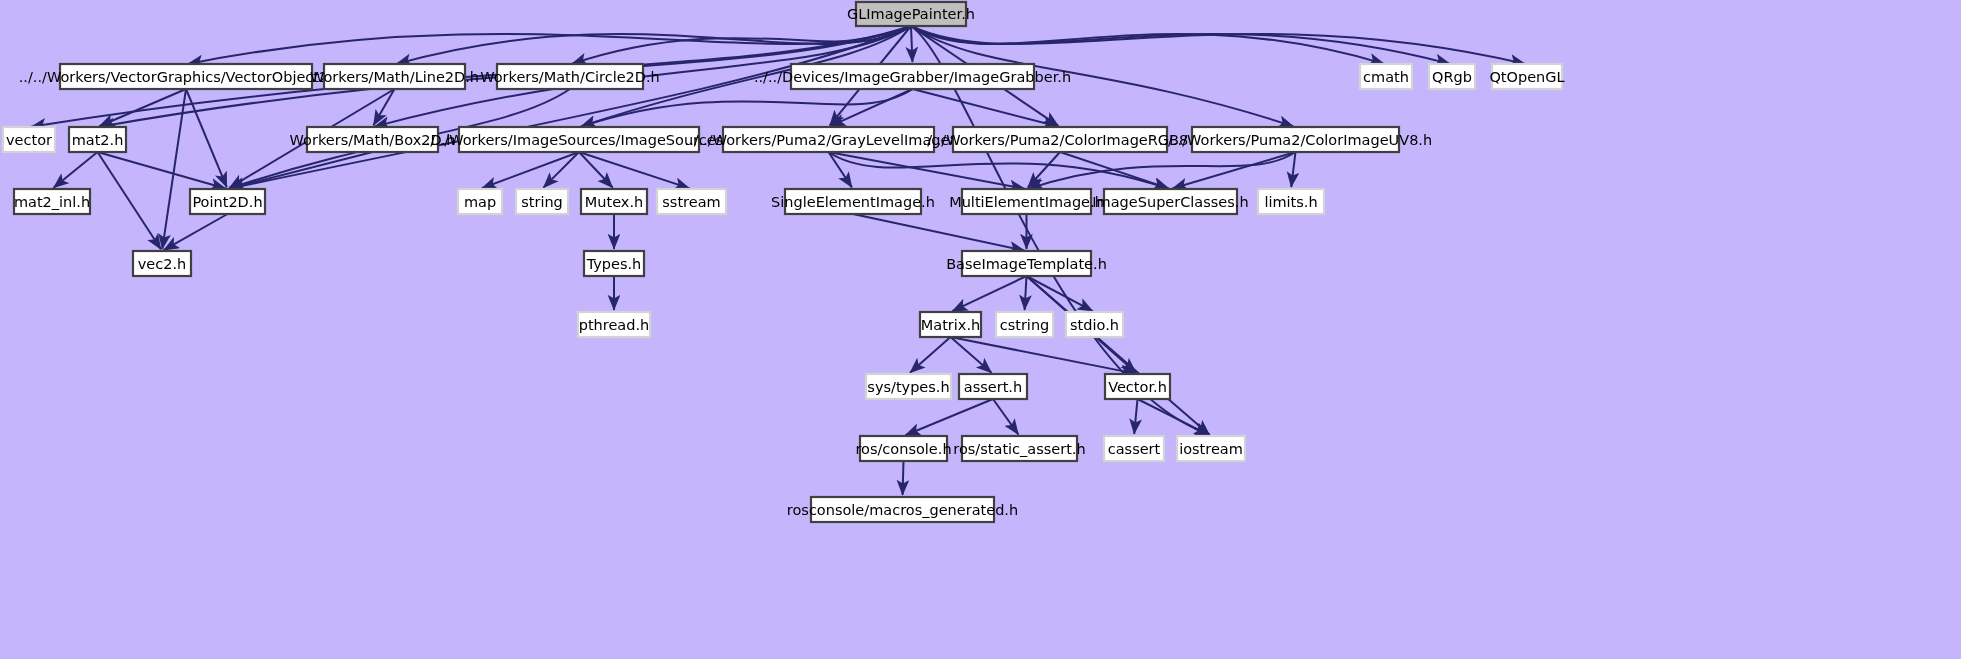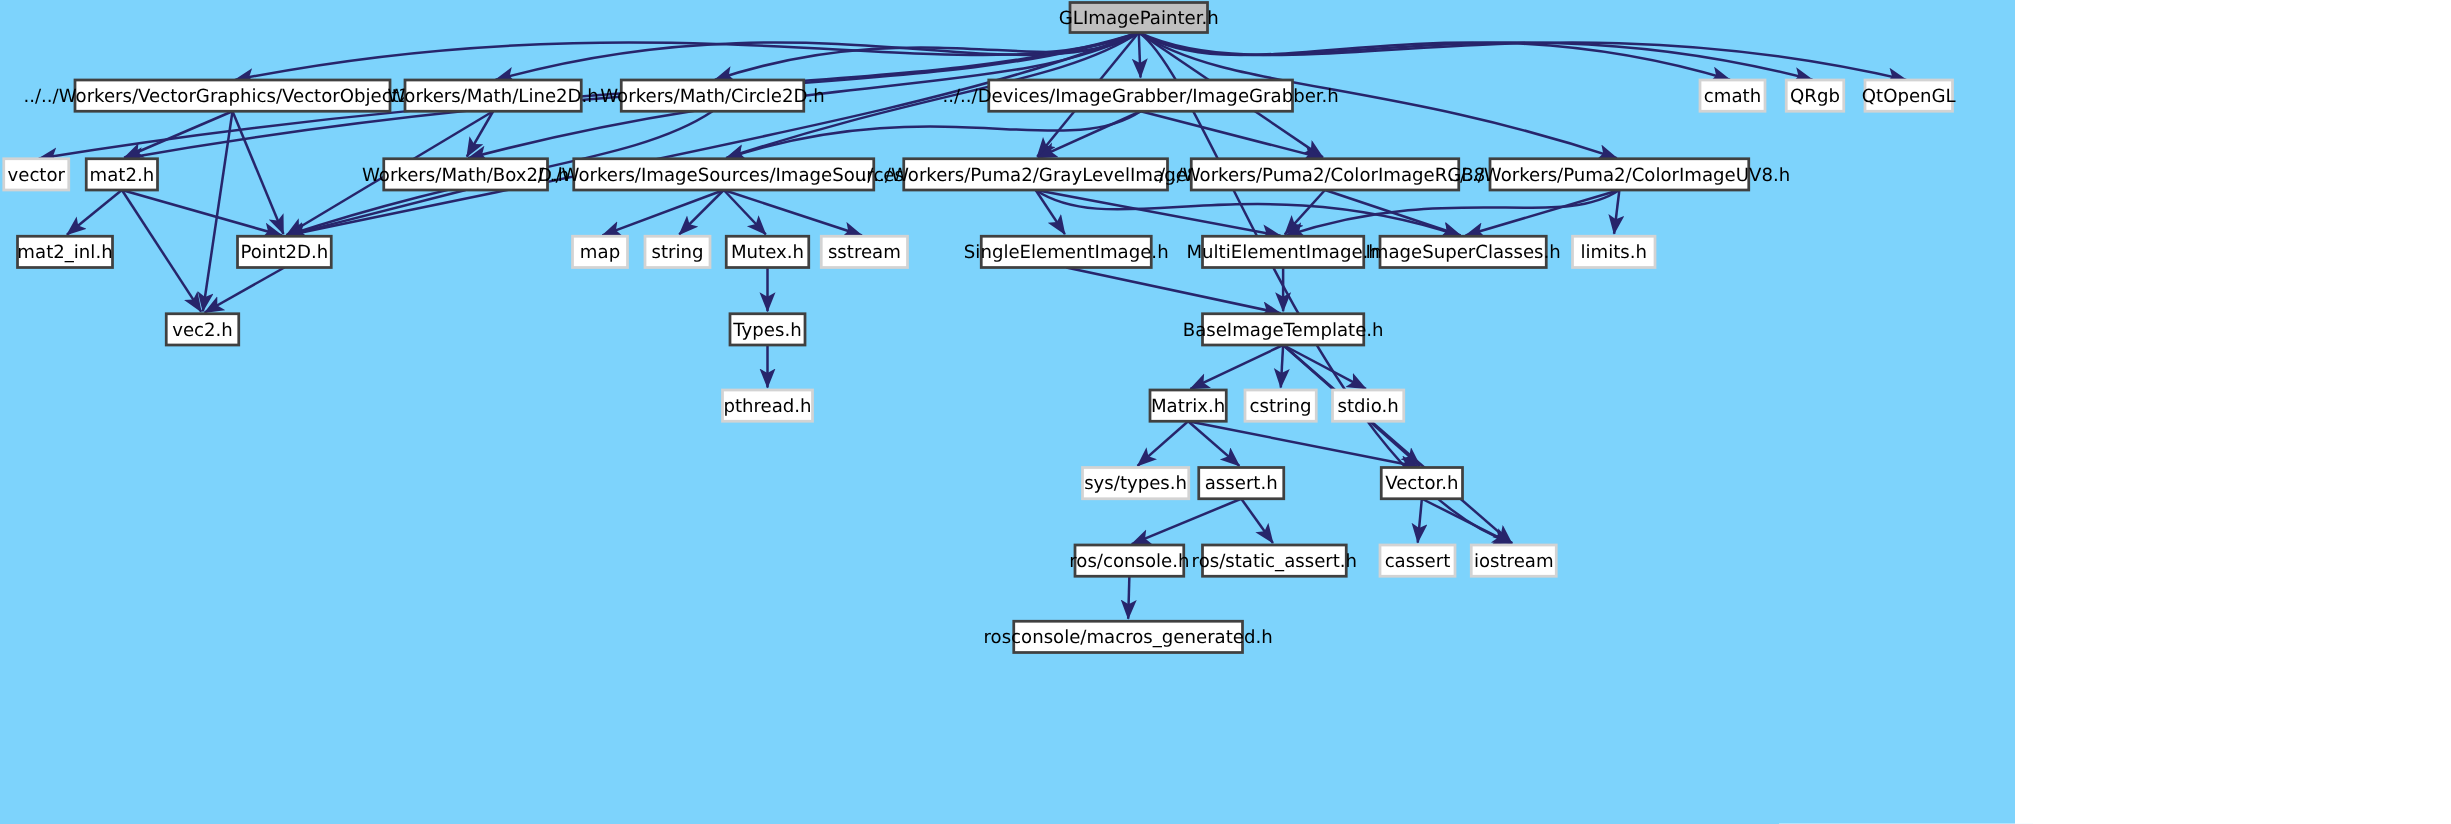--- a/index.html
+++ b/index.html
@@ -1,17 +1,17 @@
 <!DOCTYPE html>
 <html><head>
 <meta charset="utf-8">
 <style>
   html,body{margin:0;padding:0;background:#ffffff;}
   body{font-family:"DejaVu Sans","Liberation Sans",sans-serif;}
-  #graph-wrap{position:relative;width:1612px;height:659px;background:#7dd3fc;overflow:hidden;}
+  #graph-wrap{position:relative;width:1961px;height:659px;background:#c4b5fd;overflow:hidden;}
   svg#dep-graph{display:block;width:1961px;height:659px;}
   .node-box{fill:#ffffff;stroke:#404040;stroke-width:2.2;}
   .node-box.ext{stroke:#d3d3d3;stroke-width:2.2;}
   .node-box.root{fill:#bfbfbf;stroke:#404040;stroke-width:2.2;}
   .node-label{font-family:"DejaVu Sans","Liberation Sans",sans-serif;font-size:14.5px;fill:#000000;text-anchor:middle;dominant-baseline:middle;}
   .edge{fill:none;stroke:#27256b;stroke-width:2;}
   .arrow-head{fill:#27256b;}
 </style>
 </head>
 <body>

